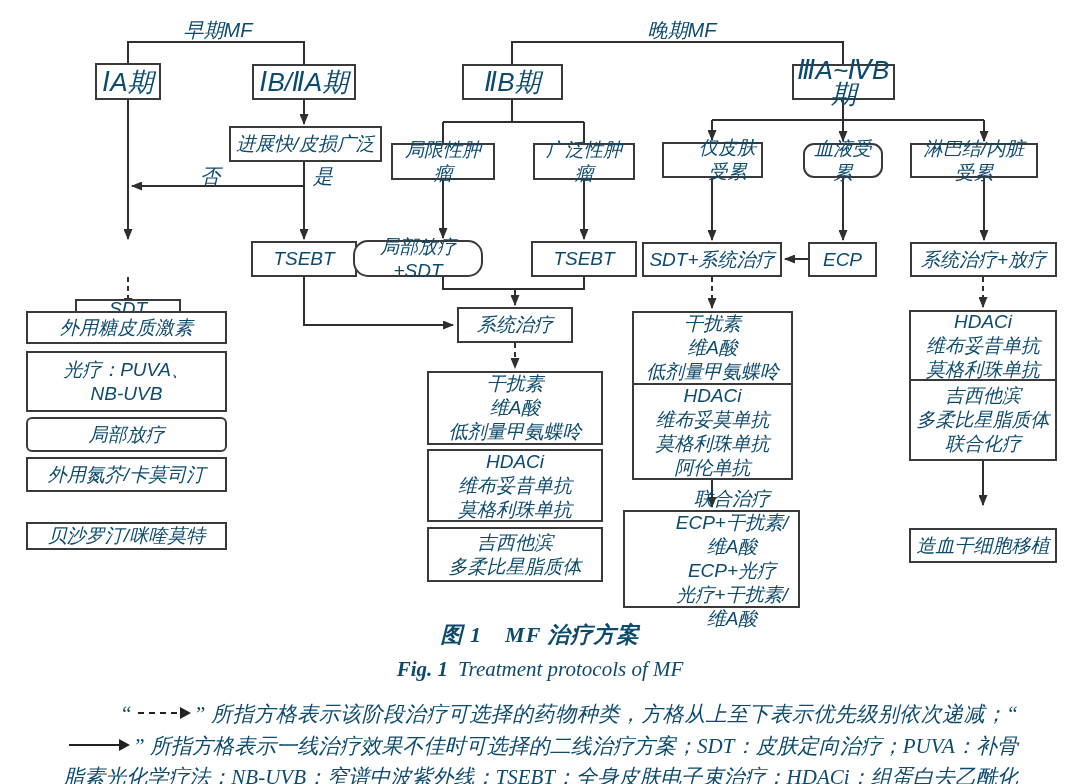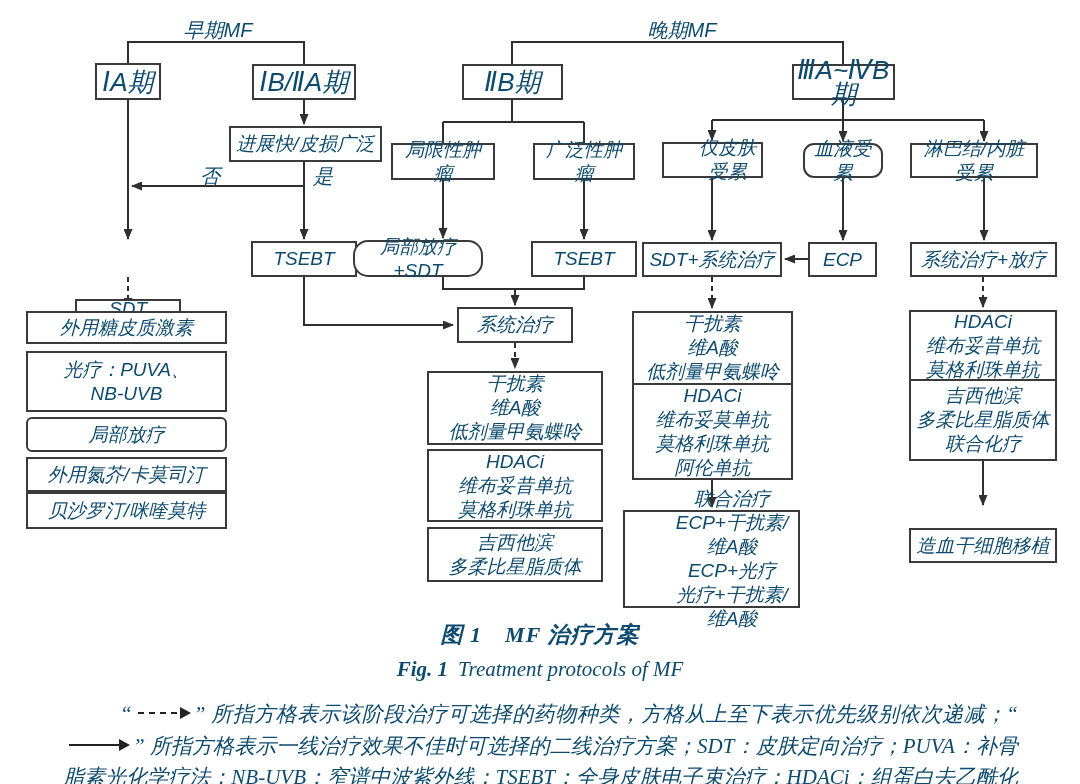--- a/index.html
+++ b/index.html
@@ -102,21 +102,21 @@
   <div class="node" style="left:808px;top:242px;width:69px;height:35px;">ECP</div>
   <div class="node" style="left:910px;top:242px;width:147px;height:35px;">系统治疗+放疗</div>
 
   <div class="node" style="left:26px;top:311px;width:201px;height:33px;">外用糖皮质激素</div>
 
   <div class="node" style="left:457px;top:307px;width:116px;height:36px;">系统治疗</div>
   <div class="node" style="left:26px;top:351px;width:201px;height:61px;">光疗：PUVA、
 NB-UVB</div>
   <div class="node" style="left:26px;top:417px;width:201px;height:35px;border-radius:6px;">局部放疗</div>
   <div class="node" style="left:26px;top:457px;width:201px;height:35px;">外用氮芥/卡莫司汀</div>
-  <div class="node" style="left:26px;top:492px;width:201px;height:37px;">贝沙罗汀/咪喹莫特</div>
+  <div class="node" style="left:26px;top:522px;width:201px;height:28px;">贝沙罗汀/咪喹莫特</div>
 
   <div class="node" style="left:427px;top:371px;width:176px;height:74px;">干扰素
 维A酸
 低剂量甲氨蝶呤</div>
   <div class="node" style="left:427px;top:449px;width:176px;height:73px;">HDACi
 维布妥昔单抗
 莫格利珠单抗</div>
   <div class="node" style="left:427px;top:527px;width:176px;height:55px;">吉西他滨
 多柔比星脂质体</div>
 

